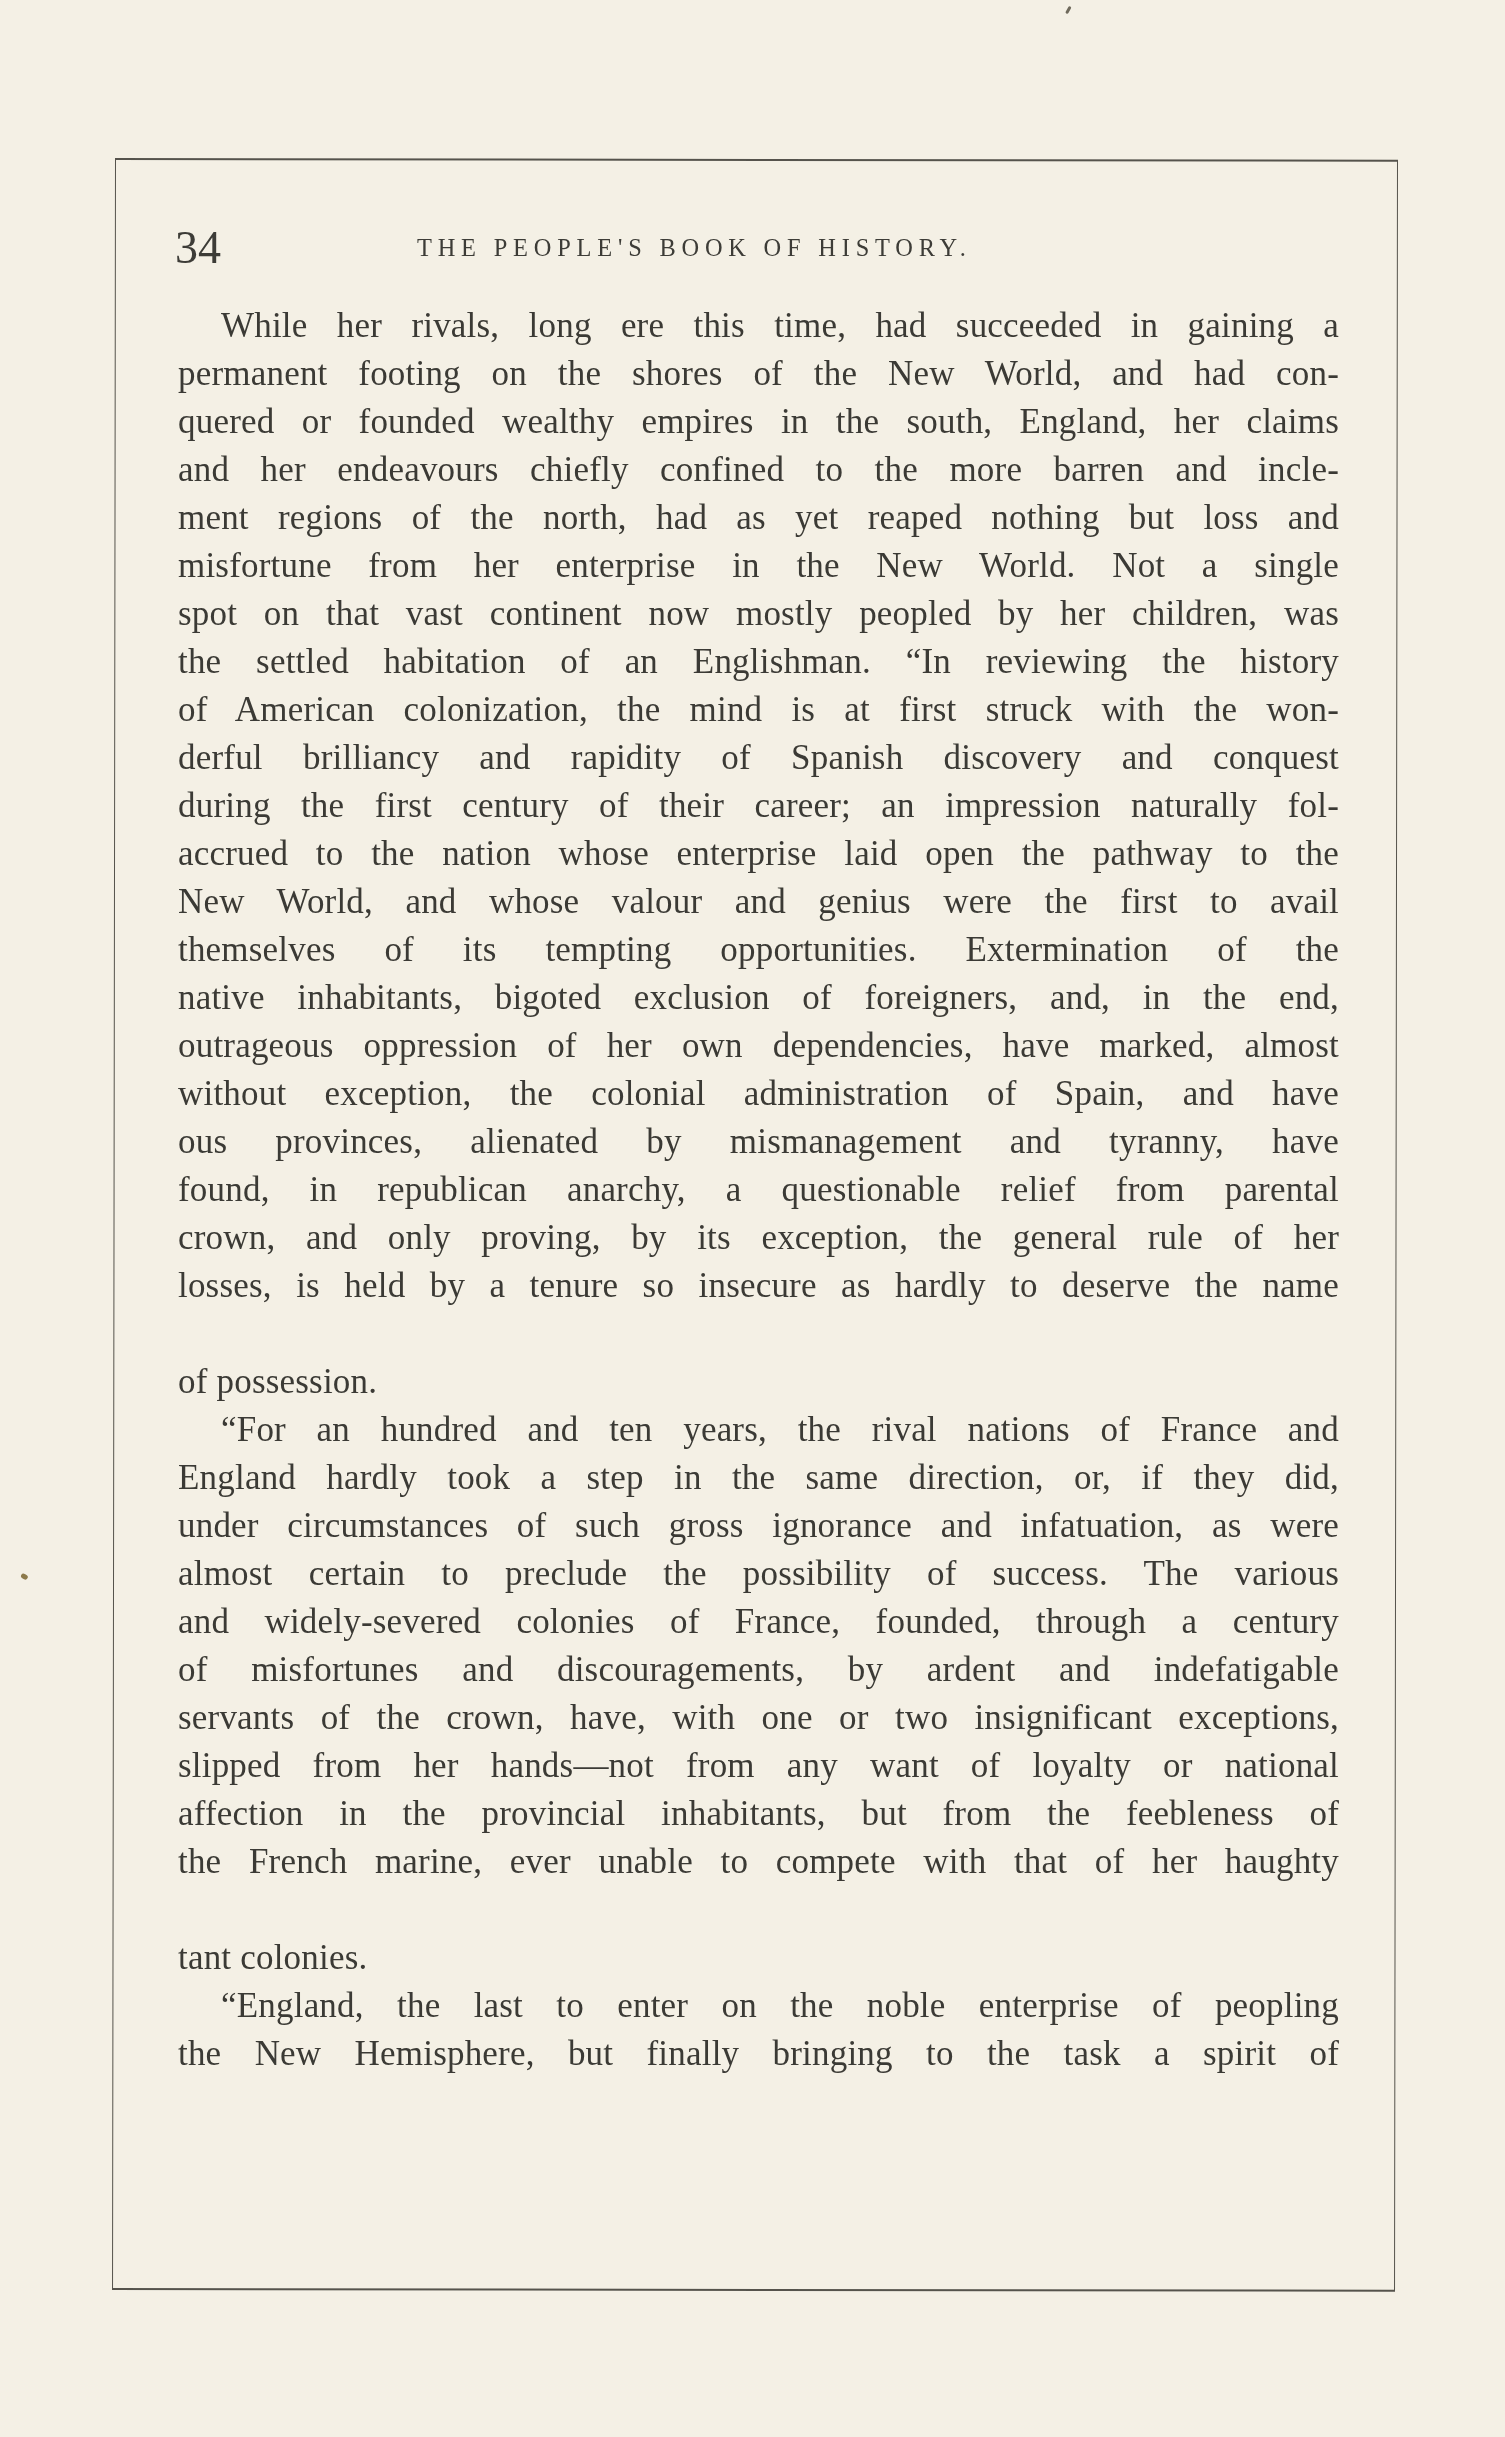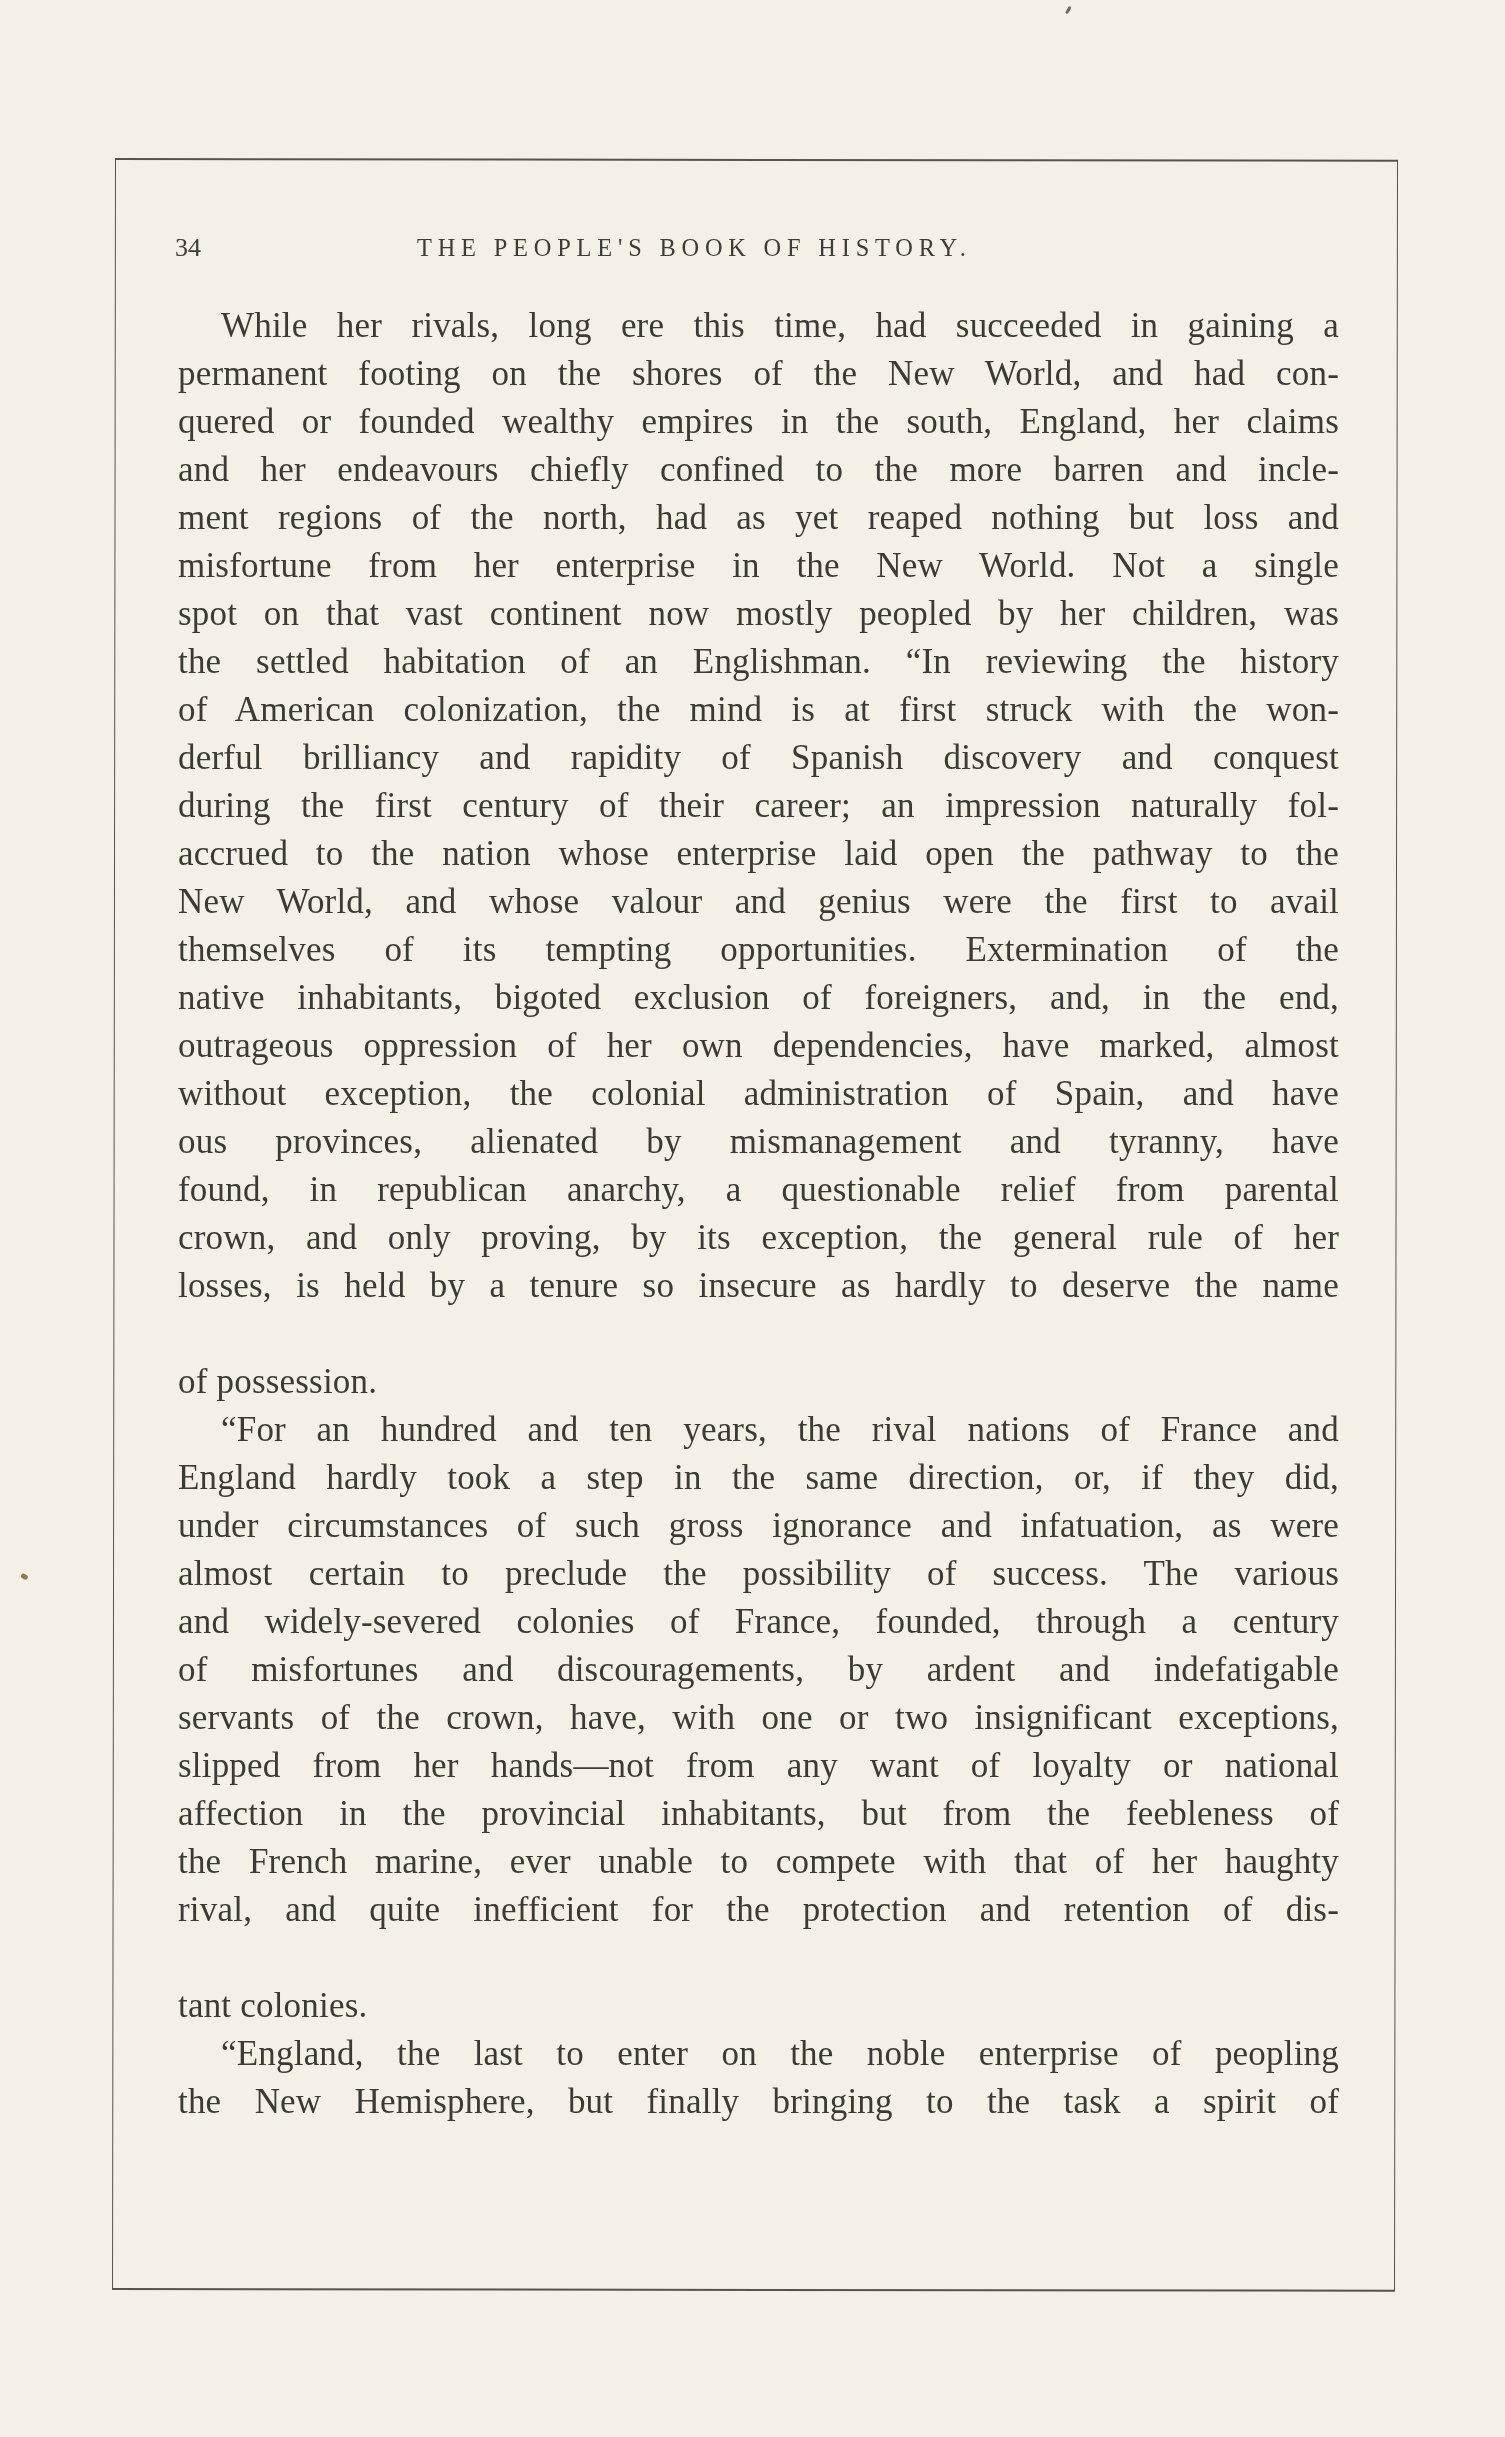--- a/index.html
+++ b/index.html
@@ -23,21 +23,21 @@
     transform-origin: left top;
   }
   .running-head {
     position: absolute;
     left: 175px; top: 229px;
     width: 1165px; height: 38px;
   }
   .page-number {
     position: absolute;
     left: 0; top: 0;
-    font-size: 26px;
+    font-size: 46px;
     line-height: 38px;
     color: #3d3c37;
   }
   .running-title {
     position: absolute;
     left: 242px; top: 5.6px;
     font-size: 24.4px;
     letter-spacing: 5.8px;
     line-height: 26px;
     color: #3d3c37;
@@ -103,21 +103,20 @@
     <span class="line indent">“For an hundred and ten years, the rival nations of France and</span>
     <span class="line">England hardly took a step in the same direction, or, if they did,</span>
     <span class="line">under circumstances of such gross ignorance and infatuation, as were</span>
     <span class="line">almost certain to preclude the possibility of success.  The various</span>
     <span class="line">and widely-severed colonies of France, founded, through a century</span>
     <span class="line">of misfortunes and discouragements, by ardent and indefatigable</span>
     <span class="line">servants of the crown, have, with one or two insignificant exceptions,</span>
     <span class="line">slipped from her hands—not from any want of loyalty or national</span>
     <span class="line">affection in the provincial inhabitants, but from the feebleness of</span>
     <span class="line">the French marine, ever unable to compete with that of her haughty</span>
-    <span class="line">rival, and quite inefficient for the protection and retention of dis-</span>
     <span class="line last">tant colonies.</span>
     <span class="line indent">“England, the last to enter on the noble enterprise of peopling</span>
     <span class="line">the New Hemisphere, but finally bringing to the task a spirit of</span>
   </div>
 
 <span class="blemish" style="left:20.7px; top:1574px;"></span>
 <span class="blemish" style="left:1067px; top:5.6px; width:2.8px; height:7.5px; background:#6f6a5c;"></span>
 
 
 </body></html>

